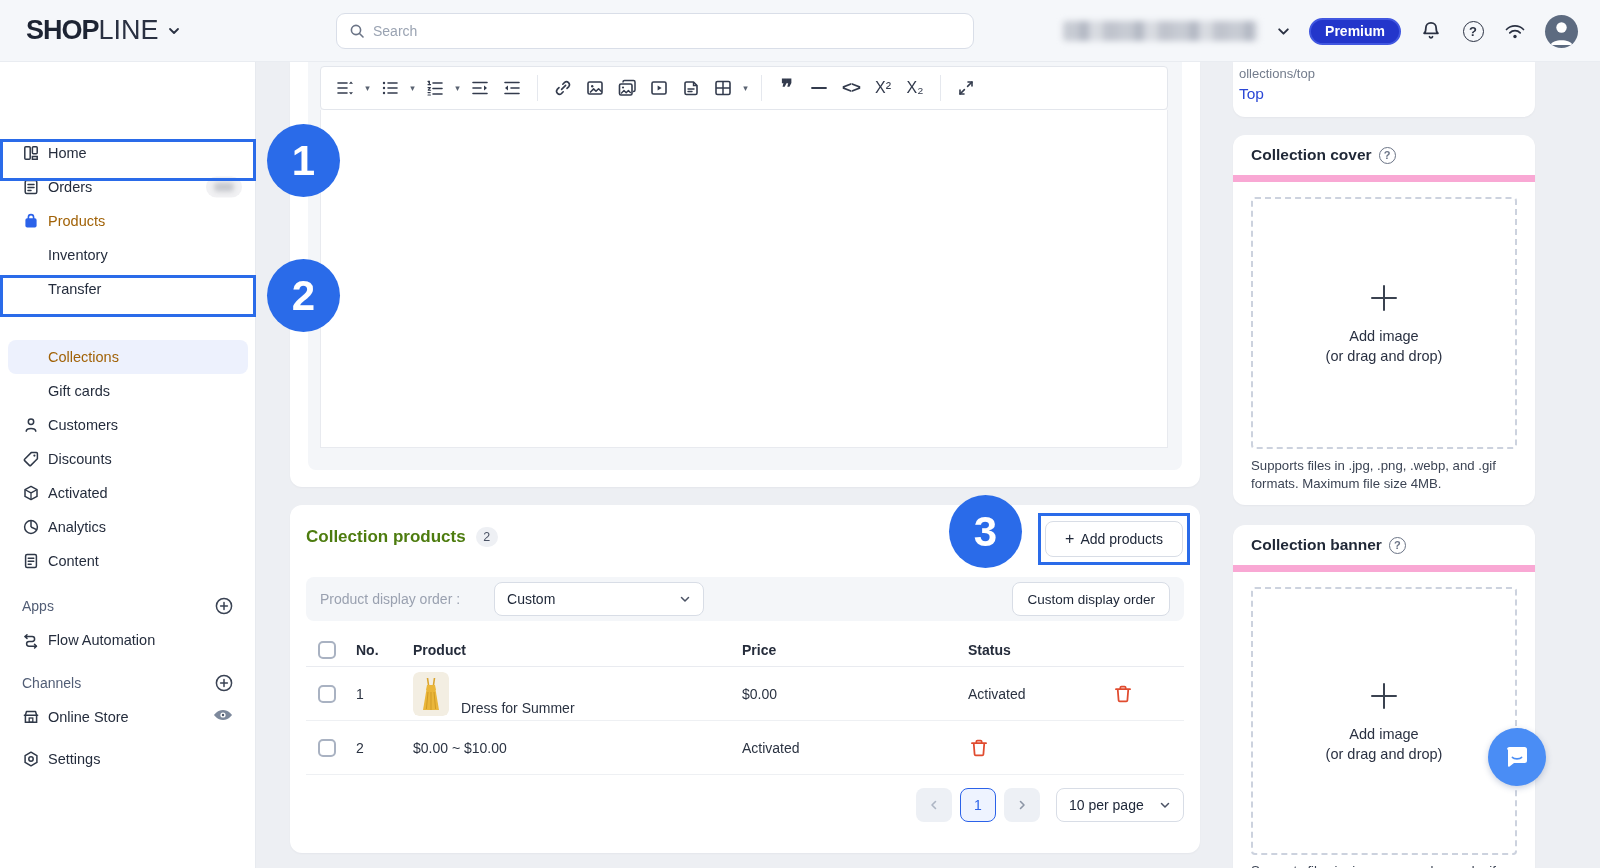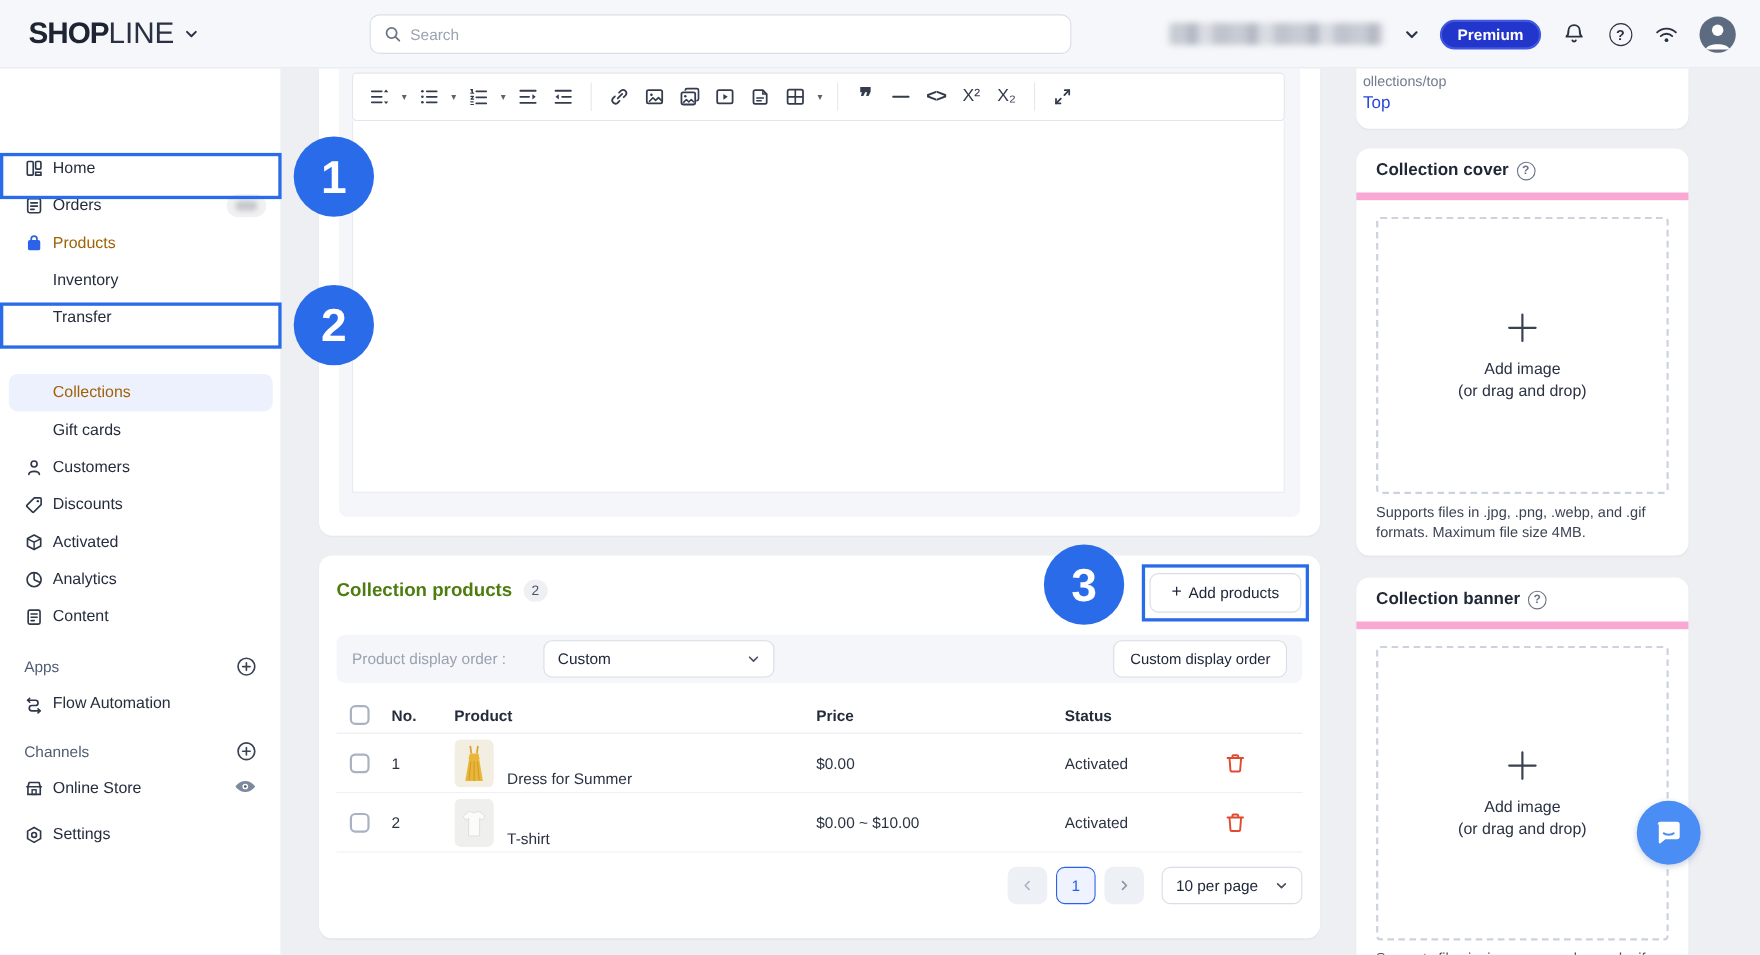--- a/index.html
+++ b/index.html
@@ -492,29 +492,20 @@
             </svg>
         </div>
       </div>
     </div>
 
     <div class="tbl-row tbl-body-row">
       <div>
           <div class="cb"></div>
         </div>
       <div class="cell-pad">2</div>
-      <div class="prod-cell">
-        <div class="thumb">
-          <svg width="36" height="44" viewBox="0 0 36 44">
-              <rect width="36" height="44" rx="6" fill="#efefed"></rect>
-              <path d="M13 12l-5 4 2.4 3.6L13 18v16h10V18l2.6 1.6L28 16l-5-4h-3a2.5 2.5 0 01-4 0h-3z" fill="#fbfbfa" stroke="#dcdcd8" stroke-width="0.8"></path>
-            </svg>
-        </div>
-        <span>T-shirt</span>
-      </div>
       <div class="cell-pad">$0.00 ~ $10.00</div>
       <div class="cell-pad">Activated</div>
       <div>
         <div class="trash">
           <svg width="22" height="22" viewBox="0 0 20 20">
               <path d="M3.6 5.6h12.8" stroke="#e04b2f" stroke-width="1.6" stroke-linecap="round"></path>
               <path d="M7.6 5.6V4.2a1 1 0 011-1h2.8a1 1 0 011 1v1.4" fill="none" stroke="#e04b2f" stroke-width="1.6"></path>
               <path d="M5.2 5.6l.8 10.2a1 1 0 001 .9h6a1 1 0 001-.9l.8-10.2" fill="none" stroke="#e04b2f" stroke-width="1.6" stroke-linejoin="round"></path>
             </svg>
         </div>

